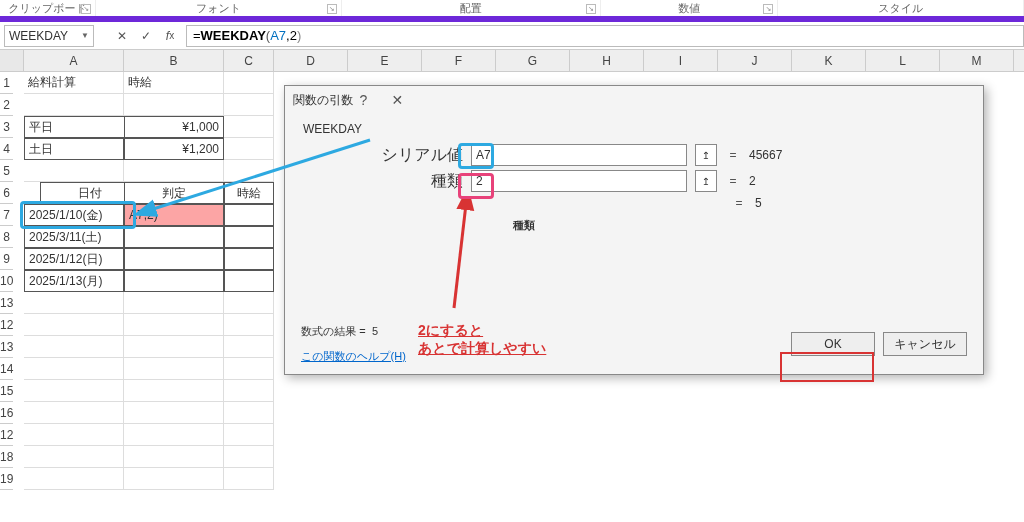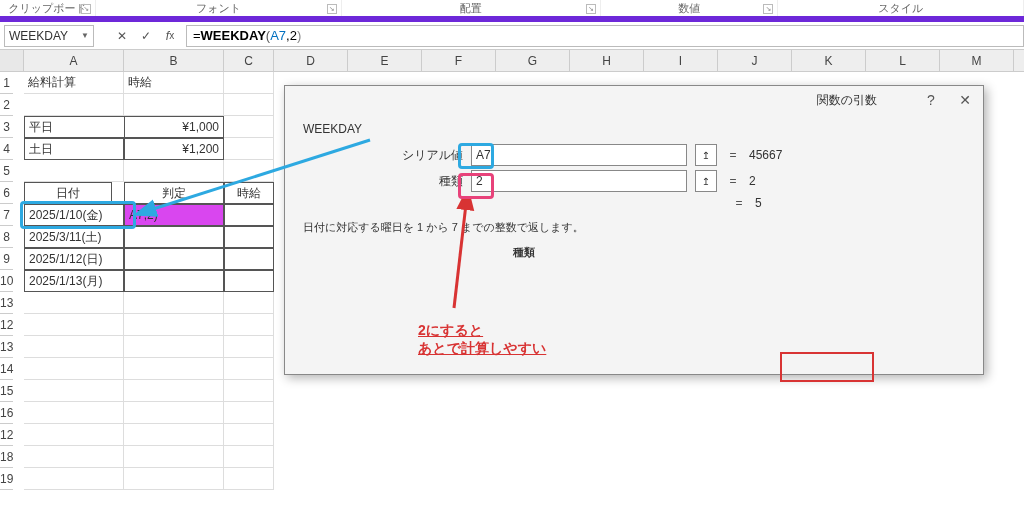--- a/index.html
+++ b/index.html
@@ -23,33 +23,33 @@
   .col-hdrs { display:flex; height:22px; background:#eee; border-bottom:1px solid #ccc; position:absolute; left:24px; right:0; top:0;}
   .col-hdr { width:100px; border-right:1px solid #ccc; display:flex; align-items:center; justify-content:center; color:#444; font-size:12px;}
   .col-hdr.w-c{width:50px;}
   .row-hdr { height:22px; border-bottom:1px solid #ccc; display:flex; align-items:center; justify-content:center; color:#444; font-size:12px;}
   .corner { width:24px; height:22px; background:#e8e8e8; border-right:1px solid #ccc; border-bottom:1px solid #ccc; position:absolute; left:0; top:0;}
   .cells { position:absolute; left:24px; top:22px; }
   .cell { position:absolute; border-right:1px solid #ddd; border-bottom:1px solid #ddd; height:22px; display:flex; align-items:center; padding:0 4px; font-size:12px; background:#fff;}
   .cell.center{justify-content:center;}
   .cell.right{justify-content:flex-end;}
   .cell.bordered{ border:1px solid #555;}
-  .cell.hl-yellow{ background:#d946ef;text-align:center;}
+  .cell.hl-yellow{ background:#fca5a5;text-align:center;}
   .blue-box { position:absolute; border:3px solid #2da9e1; border-radius:4px; pointer-events:none; z-index:200;}
   .pink-box { position:absolute; border:3px solid #e8427a; border-radius:4px; pointer-events:none; z-index:200;}
   .red-box { position:absolute; border:2px solid #d83333; pointer-events:none; z-index:200;}
   .dialog { position:absolute; left:284px; top:85px; width:700px; height:290px; background:#f4f4f4; border:1px solid #888; box-shadow:3px 3px 10px rgba(0,0,0,.3); z-index:100; font-size:12px;}
-  .dialog-title{ height:28px; display:flex; align-items:center; padding:0 8px; justify-content:flex-end;gap:44px;}
+  .dialog-title{ height:28px; display:flex; align-items:center; padding:0 8px; justify-content:flex-start;}
   .dialog-title .t-left{ color:#333;}
   .dialog-close{ display:flex; gap:14px; align-items:center;}
   .dialog-close span{ color:#555; cursor:pointer; font-size:14px; width:20px; text-align:center;}
   .dialog-body{ padding:4px 16px;}
   .fn-name{ font-size:12px; color:#333; margin:4px 0 8px 2px;}
   .arg-row{ display:flex; align-items:center; margin:4px 0; gap:8px;}
-  .arg-label{ width:162px; text-align:right; font-size:12px;}
+  .arg-label{ width:162px; text-align:right; font-size:16px;}
   .arg-input{ width:216px; height:22px; border:1px solid #888; background:#fff; padding:0 4px; font-size:12px; display:flex; align-items:center;}
   .range-btn{ width:22px; height:22px; border:1px solid #888; background:#fff; display:flex;align-items:center;justify-content:center; font-size:10px;}
   .arg-eq{ width:16px; text-align:center; color:#555;}
   .arg-res{ font-size:12px; color:#333;}
   .desc{ margin:10px 2px; font-size:11px; color:#333;}
   .desc2{ display:flex; margin:8px 2px; font-size:11px; color:#333;}
   .desc2 .d2l{ width:240px; text-align:right; font-weight:bold; padding-right:8px;}
   .desc2 .d2r{ flex:1; line-height:1.5;}
   .dialog-bottom{ position:absolute; bottom:10px; left:16px; right:16px; display:flex; align-items:center; justify-content:space-between;}
   .result-line{ font-size:11px;}
@@ -162,21 +162,21 @@
     <div class="cell" style="left:200px;top:44px;width:50px"></div>
 
     <div class="cell bordered" style="left:0;top:66px;width:100px">土日</div>
     <div class="cell bordered right" style="left:100px;top:66px;width:100px">¥1,200</div>
     <div class="cell" style="left:200px;top:66px;width:50px"></div>
 
     <div class="cell" style="left:0;top:88px;width:100px"></div>
     <div class="cell" style="left:100px;top:88px;width:100px"></div>
     <div class="cell" style="left:200px;top:88px;width:50px"></div>
 
-    <div class="cell bordered center" style="left:0;top:110px;width:88px">日付</div>
+    <div class="cell bordered center" style="left:16px;top:110px;width:100px">日付</div>
     <div class="cell bordered center" style="left:100px;top:110px;width:100px">判定</div>
     <div class="cell bordered center" style="left:200px;top:110px;width:50px">時給</div>
 
     <div class="cell bordered" style="left:0;top:132px;width:100px">2025/1/10(金)</div>
     <div class="cell bordered hl-yellow" style="left:100px;top:132px;width:100px">A7,2)</div>
     <div class="cell bordered" style="left:200px;top:132px;width:50px"></div>
 
     <div class="cell bordered" style="left:0;top:154px;width:100px">2025/3/11(土)</div>
     <div class="cell bordered" style="left:100px;top:154px;width:100px"></div>
     <div class="cell bordered" style="left:200px;top:154px;width:50px"></div>
@@ -245,23 +245,33 @@
         </div>
       <div class="range-btn">↥</div>
       <div class="arg-eq">=</div>
       <div class="arg-res">2</div>
     </div>
     <div class="arg-row">
       <div style="width:422px"></div>
       <div class="arg-eq">=</div>
       <div class="arg-res">5</div>
     </div>
-    <div class="desc">日付に対応する曜日を 1 から 7 までの整数で返します。</div>
     <div class="desc2">
       <div class="d2l">種類</div>
+    </div>
+  </div>
+  <div class="dialog-bottom">
+    <div>
+      <div class="result-line"><span>数式の結果 =</span>&nbsp;&nbsp;<span>5</span></div>
+      <div style="height:10px"></div>
+      <a class="help-link">この関数のヘルプ(H)</a>
+    </div>
+    <div class="btns">
+      <div class="btn">OK</div>
+      <div class="btn">キャンセル</div>
     </div>
   </div>
 </div>
 
 <div class="blue-box" style="left:20px; top:201px; width:116px; height:28px;"></div>
 
 <div class="blue-box" style="left:458px; top:143px; width:36px; height:26px;"></div>
 
 <div class="pink-box" style="left:458px; top:173px; width:36px; height:26px;"></div>
 

